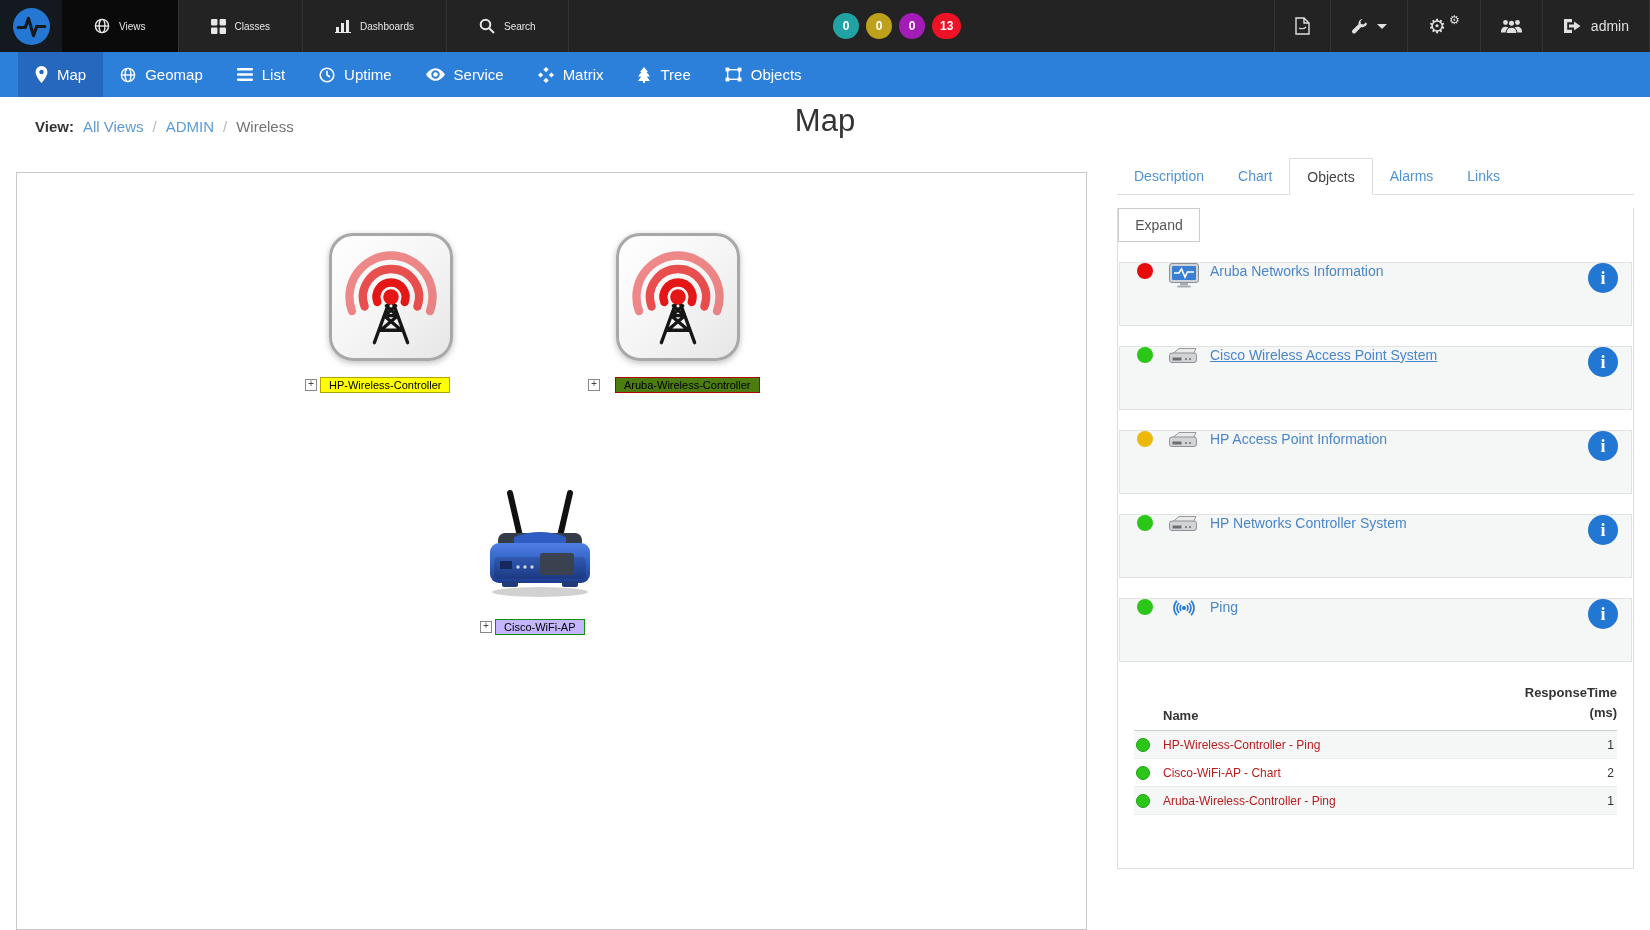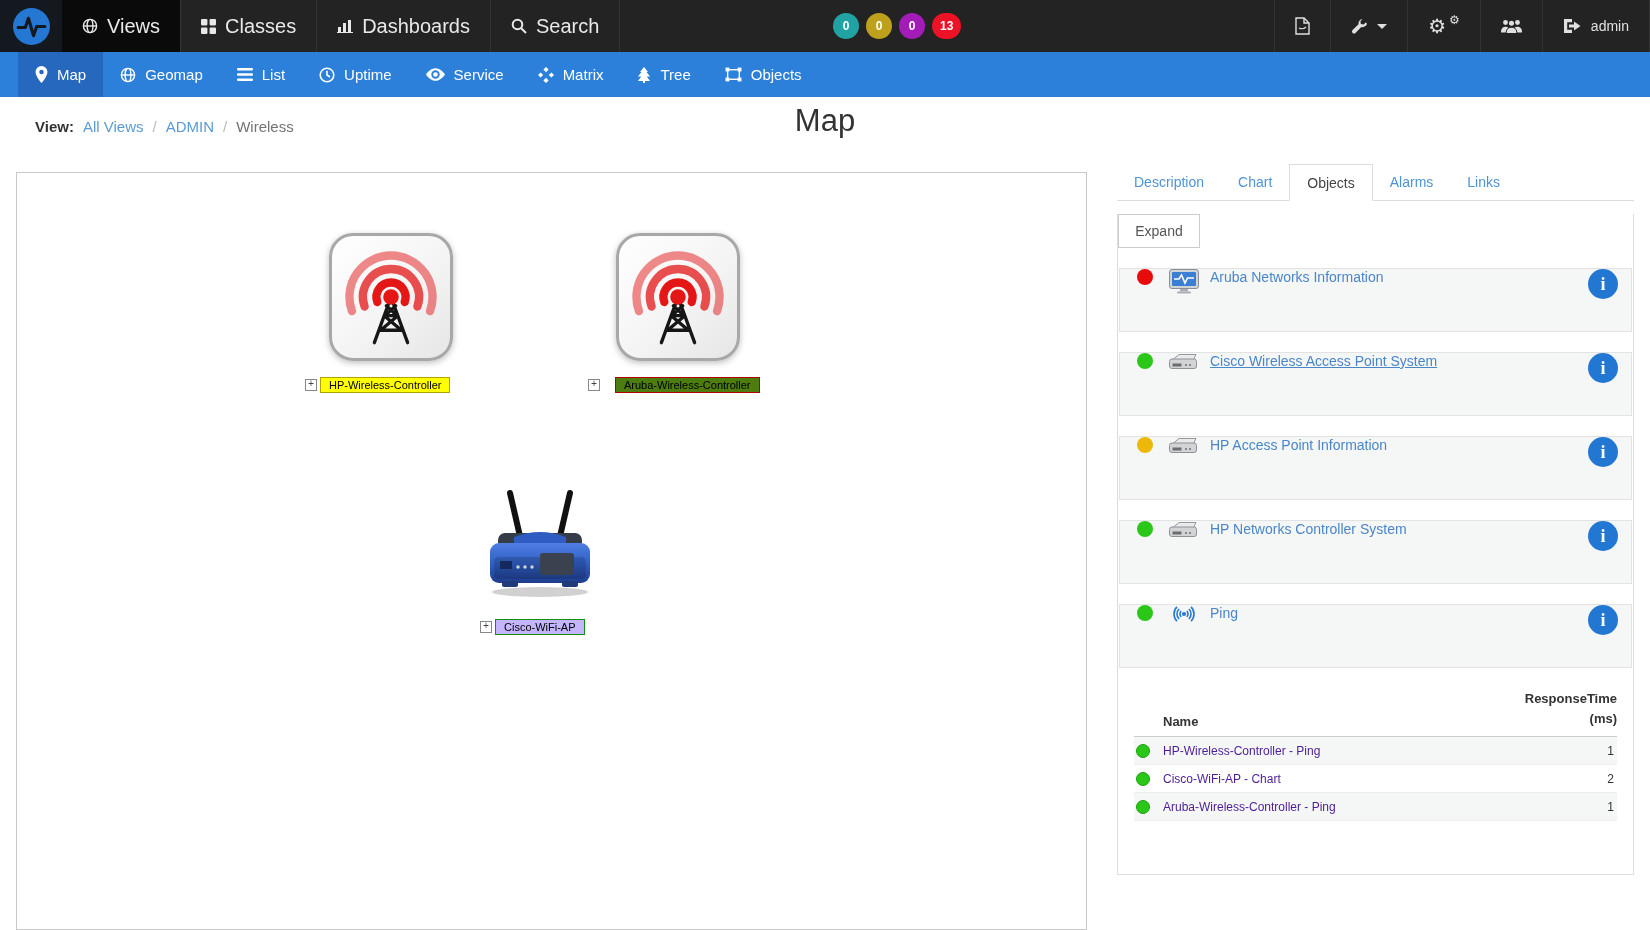--- a/index.html
+++ b/index.html
@@ -3,21 +3,21 @@
 <meta charset="utf-8">
 <style>
   * { box-sizing: border-box; margin: 0; padding: 0; }
   html,body { width:1650px; height:930px; }
   body { font-family:"Liberation Sans", sans-serif; background:#fff; overflow:hidden; }
   .app { position:relative; width:1650px; height:930px; background:#fff; overflow:hidden; }
 
   
   .topbar { position:absolute; left:0; top:0; width:100%; height:52px; background:#222322; display:flex; align-items:stretch; color:#e8e8e8; z-index:5; }
   .logo-box { width:62px; background:#14191f; display:flex; align-items:center; justify-content:center; flex:0 0 auto; }
-  .nav-item { display:flex; align-items:center; gap:9px; padding:0 20px; font-size:20px; border-right:1px solid #333; cursor:pointer; }
+  .nav-item { display:flex; align-items:center; gap:9px; padding:0 32px; font-size:10px; border-right:1px solid #333; cursor:pointer; }
   .nav-item.active { background:#0a0a0a; }
   .nav-item svg, .tool-item svg { display:block; }
   .badges { position:absolute; left:833px; top:0; height:52px; display:flex; align-items:center; gap:7px; }
   .badge { min-width:26px; height:26px; border-radius:13px; padding:0 8px; display:flex; align-items:center; justify-content:center; font-size:12px; font-weight:bold; color:#fff; }
   .b-teal { background:#21a3a3; } .b-gold { background:#bda11c; } .b-purple { background:#a31cb8; } .b-red { background:#ee1226; }
   .top-tools { position:absolute; right:0; top:0; height:52px; display:flex; align-items:stretch; }
   .tool-item { display:flex; align-items:center; justify-content:center; gap:9px; padding:0 20px; border-left:1px solid #333; color:#e0e0e0; cursor:pointer; }
   .tool-item.last { border-right:1px solid #333; font-size:14px; }
   .caret-down { width:0; height:0; border-left:5px solid transparent; border-right:5px solid transparent; border-top:5px solid #e0e0e0; }
   .gear-glyph { font-family:"DejaVu Sans", sans-serif; font-size:20px; line-height:1; color:#e0e0e0; }
@@ -44,21 +44,21 @@
               box-shadow:0 2px 6px rgba(0,0,0,0.25); display:flex; align-items:center; justify-content:center; cursor:pointer; }
   .router-node { position:absolute; cursor:pointer; }
   .node-label-row { position:absolute; display:flex; align-items:center; gap:3px; }
   .plus-box { width:12px; height:12px; border:1px solid #888; background:#fff; color:#444; font-size:10px; line-height:10px; text-align:center; cursor:pointer; flex:0 0 auto; font-family:"Liberation Mono", monospace; }
   .node-label { font-size:11px; color:#000; padding:1px 8px; border:1px solid; white-space:nowrap; cursor:pointer; }
   .label-yellow { background:#ffff00; border-color:#b3a300; }
   .label-red { background:#4d7c0f; border-color:#b30000;margin-left:12px; }
   .label-green { background:#c4b5fd; border-color:#128f12; }
 
   
-  .side { position:absolute; left:1117px; top:164px; width:517px; }
+  .side { position:absolute; left:1117px; top:158px; width:517px; }
   .tabs { display:flex; height:37px; align-items:flex-end; border-bottom:1px solid #ddd; padding-left:0; }
   .tab { height:34px; line-height:33px; padding:0 17px; font-size:14px; color:#4f93d2; cursor:pointer; }
   .tab.active { height:37px; line-height:36px; background:#fff; border:1px solid #ddd; border-bottom:1px solid #fff; margin-bottom:-1px; color:#444; }
   .side-body { position:relative; height:661px; background:#fff; border:1px solid #ddd; border-top:none; }
   .expand-btn { margin:13px 0 0 0; width:82px; height:34px; border:1px solid #ccc; background:#fff; font-size:14px; color:#555; display:flex; align-items:center; justify-content:center; cursor:pointer; }
   .obj-row { margin:20px 1px 0 1px; height:64px; background:#f5f6f6; border:1px solid #e3e3e3; display:flex; align-items:flex-start; padding:0 13px 0 17px; cursor:pointer; }
   .obj-row:first-of-type { margin-top:25px; }
   .status-dot { width:16px; height:16px; border-radius:50%; margin-right:13px; flex:0 0 auto; }
   .st-red { background:#e80b0b; } .st-green { background:#2bc718; } .st-yellow { background:#ecb90b; }
   .obj-icon { width:36px; margin-right:8px; display:flex; justify-content:center; flex:0 0 auto; }
@@ -67,21 +67,21 @@
   .info-btn { margin-left:auto; width:30px; height:30px; border-radius:50%; background:#2277d3; color:#fff; display:flex; align-items:center; justify-content:center; font-family:"Liberation Serif", serif; font-weight:bold; font-size:18px; cursor:pointer; flex:0 0 auto; }
 
   
   .ping-table { position:absolute; left:16px; right:16px; top:475px; }
   .pt-head { display:flex; align-items:flex-end; padding-bottom:7px; border-bottom:1px solid #ccc; }
   .pt-name-h { font-size:13px; font-weight:bold; color:#333; margin-left:29px; }
   .pt-rt-h { margin-left:auto; text-align:right; font-size:13px; font-weight:bold; color:#333; line-height:1.55; }
   .pt-row { display:flex; align-items:center; height:28px; padding:0 3px 0 2px; border-bottom:1px solid #ededed; }
   .pt-row.alt { background:#f5f6f6; }
   .pt-dot { width:14px; height:14px; border-radius:50%; background:#2bc718; border:1px solid #1d9e0f; margin-right:13px; flex:0 0 auto; }
-  .pt-link { font-size:12px; color:#4c1d95; text-decoration:none; }
+  .pt-link { font-size:12px; color:#b91c1c; text-decoration:none; }
   .pt-val { margin-left:auto; font-size:12px; color:#333; }
 </style>
 </head>
 <body>
 
 <div class="app">
 
   <div class="topbar">
     <div class="logo-box">
       <svg width="37" height="37" viewBox="0 0 36 36">

